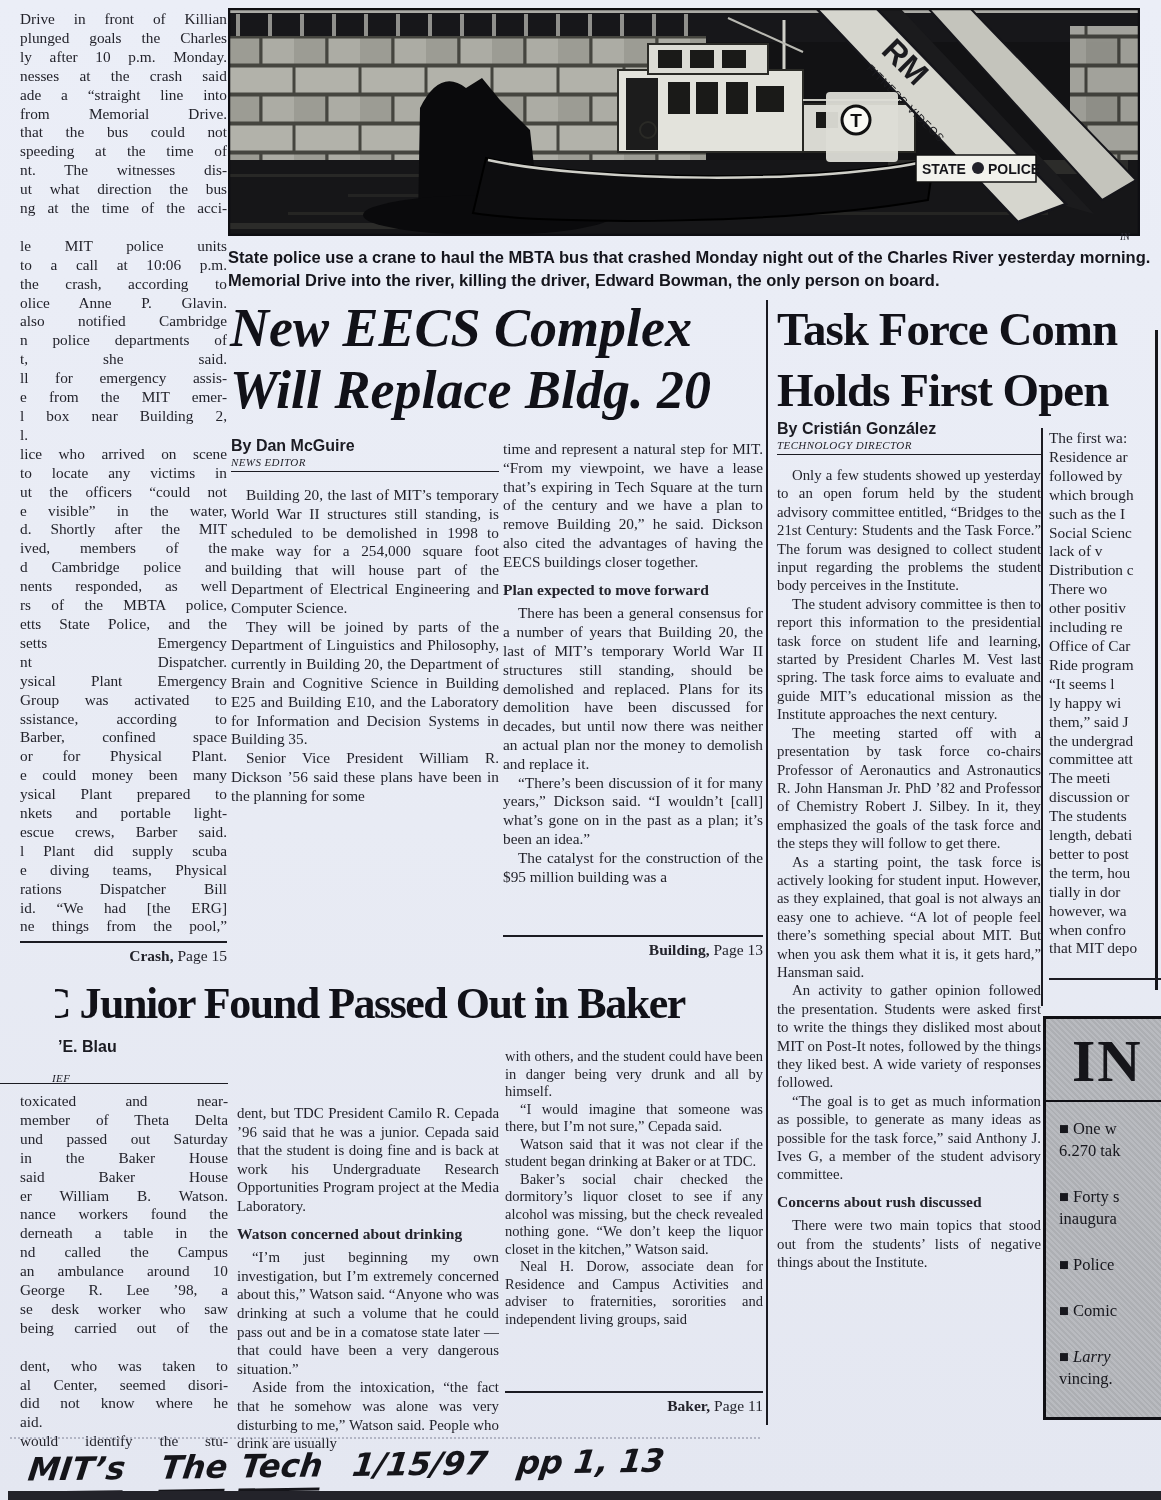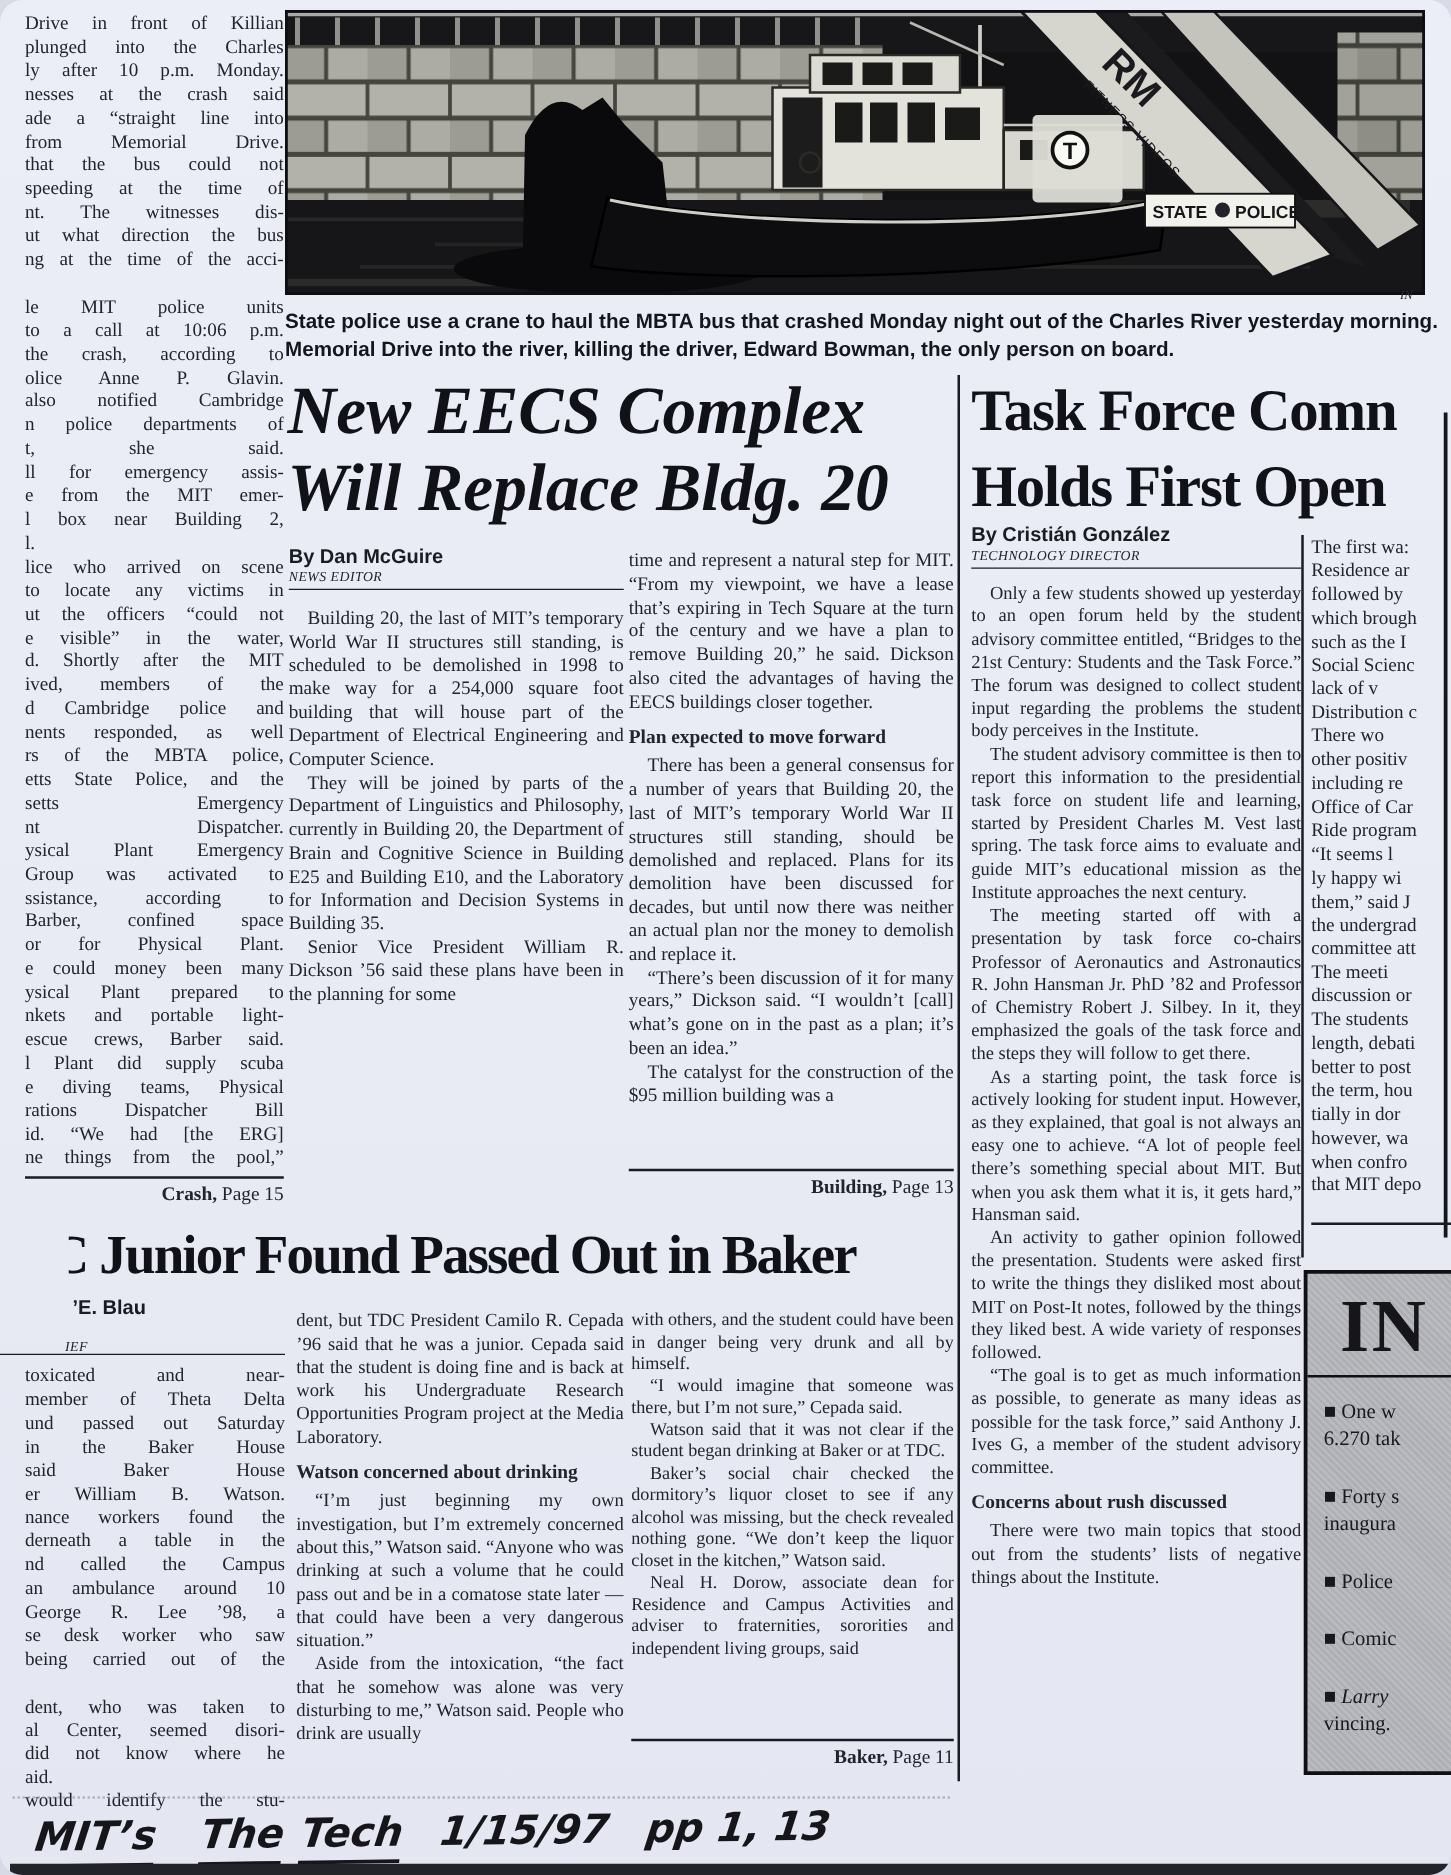--- a/index.html
+++ b/index.html
@@ -1,18 +1,18 @@
 <!DOCTYPE html>
 <html><head>
 <meta charset="utf-8">
 <style>
   html,body{margin:0;padding:0;background:#d8dbe6;}
   .page{position:relative;width:1161px;height:1500px;overflow:hidden;
         background:linear-gradient(180deg,#ebeef7 0%,#e8ebf4 55%,#e4e7f1 100%);
-        font-family:"Liberation Serif",serif;color:#23232b;border-radius:18px;}
+        font-family:"Liberation Serif",serif;color:#23232b;}
   .abs{position:absolute;}
 
   
   .frag .ln{font-size:15.3px;line-height:18.9px;min-height:18.9px;white-space:nowrap;
             overflow:hidden;text-align:justify;text-align-last:justify;}
   .frag-left .ln{text-align:center;text-align-last:left;}
 
   
   .bodycol{text-align:justify;}
   .bodycol p{margin:0;text-indent:15px;}
@@ -60,21 +60,21 @@
   .bottom-strip{background:#23232a;}
   .sliver{background:#15151a;}
 </style>
 </head>
 <body>
 
 <div class="page">
 
   <div class="abs frag" style="left:20px;top:10px;width:207px;">
       <div class="ln">Drive in front of Killian</div>
-      <div class="ln">plunged into the Charles</div>
+      <div class="ln">plunged goals the Charles</div>
       <div class="ln">ly after 10 p.m. Monday.</div>
       <div class="ln">nesses at the crash said</div>
       <div class="ln">ade a “straight line into</div>
       <div class="ln">from Memorial Drive.</div>
       <div class="ln">that the bus could not</div>
       <div class="ln">speeding at the time of</div>
       <div class="ln">nt. The witnesses dis-</div>
       <div class="ln">ut what direction the bus</div>
       <div class="ln">ng at the time of the acci-</div>
       <div class="ln"></div>
@@ -332,21 +332,21 @@
       <div class="ln">se desk worker who saw</div>
       <div class="ln">being carried out of the</div>
       <div class="ln"></div>
       <div class="ln">dent, who was taken to</div>
       <div class="ln">al Center, seemed disori-</div>
       <div class="ln">did not know where he</div>
       <div class="ln">aid.</div>
       <div class="ln">would identify the stu-</div>
     </div>
 
-  <div class="abs bodycol" style="left:237px;top:1048px;width:262px;height:392px;overflow:hidden;font-size:14.9px;line-height:18.6px;">
+  <div class="abs bodycol" style="left:237px;top:1104px;width:262px;height:392px;overflow:hidden;font-size:14.9px;line-height:18.6px;">
     <p class="noind">dent, but TDC President Camilo R. Cepada ’96 said that he was a junior. Cepada said that the student is doing fine and is back at work his Undergraduate Research Opportunities Program project at the Media Laboratory.</p>
     <div class="subhead">Watson concerned about drinking</div>
     <div>
         <p>“I’m just beginning my own investigation, but I’m extremely concerned about this,” Watson said. “Anyone who was drinking at such a volume that he could pass out and be in a comatose state later — that could have been a very dangerous situation.”</p>
         <p>Aside from the intoxication, “the fact that he somehow was alone was very disturbing to me,” Watson said. People who drink are usually</p>
       </div>
   </div>
 
   <div class="abs bodycol" style="left:505px;top:1048px;width:258px;height:342px;overflow:hidden;font-size:14.5px;line-height:17.5px;">
       <p class="noind">with others, and the student could have been in danger being very drunk and all by himself.</p>

